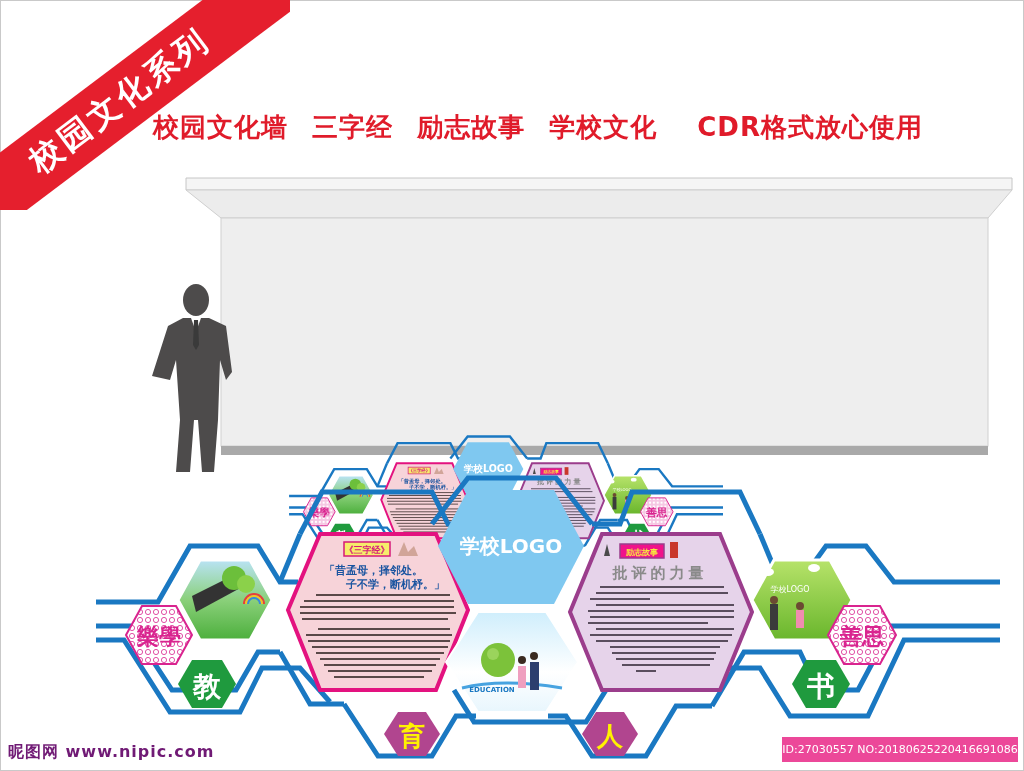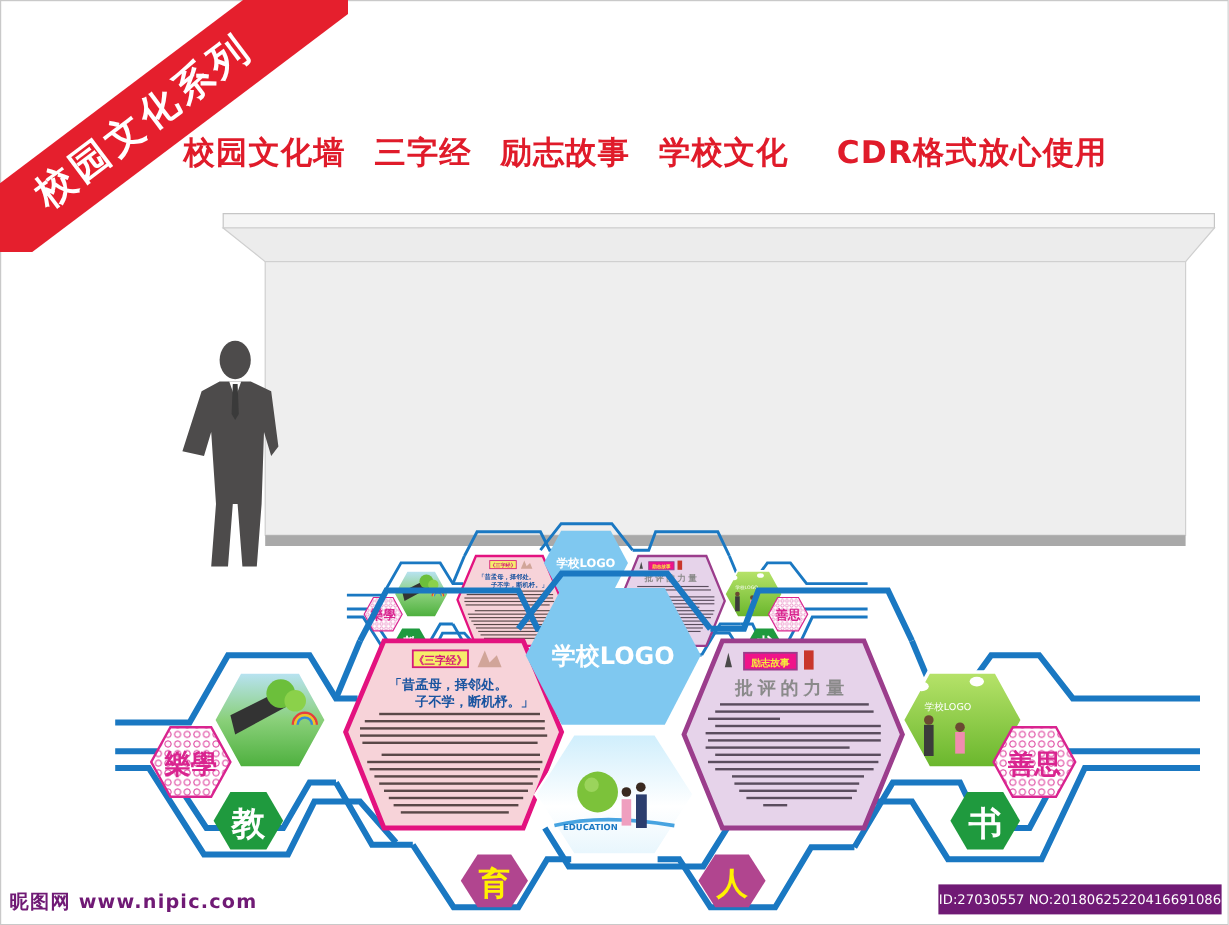--- a/index.html
+++ b/index.html
@@ -8,21 +8,21 @@
   .frame { position: absolute; left: 0; top: 0; width: 1024px; height: 771px; border: 1px solid #c9c9c9; }
   .ribbon-wrap { position: absolute; left: 0; top: 0; width: 290px; height: 210px; overflow: hidden; }
   .ribbon { position: absolute; left: -90px; top: 70px; width: 420px; height: 62px; background: #e51f2d;
     transform: rotate(-37deg); transform-origin: center; display: flex; align-items: center; justify-content: center; }
   .ribbon span { color: #fff; font-weight: bold; font-size: 32px; letter-spacing: 4px; }
   .headline { position: absolute; left: 153px; top: 110px; color: #e01b2a; font-weight: bold; font-size: 26px; letter-spacing: 1px; white-space: nowrap; }
   .headline .seg { margin-right: 14px; }
   .headline .seg.last { margin-left: 16px; }
   svg { position: absolute; left: 0; top: 0; }
   .wm-left { position: absolute; left: 8px; top: 742px; color: #701a75; font-size: 16px; font-weight: bold; letter-spacing: 1px; }
-  .wm-right { position: absolute; left: 782px; top: 737px; width: 236px; height: 25px; background: #701a75; color: #ffffff;
+  .wm-right { position: absolute; left: 782px; top: 737px; width: 236px; height: 25px; background: #ec4899; color: #ffffff;
     font-size: 11px; display: flex; align-items: center; justify-content: center; }
 </style>
 </head>
 <body>
 
 <div class="frame"></div>
 
 <div class="ribbon-wrap">
   <div class="ribbon">
       <span>校园文化系列</span>

